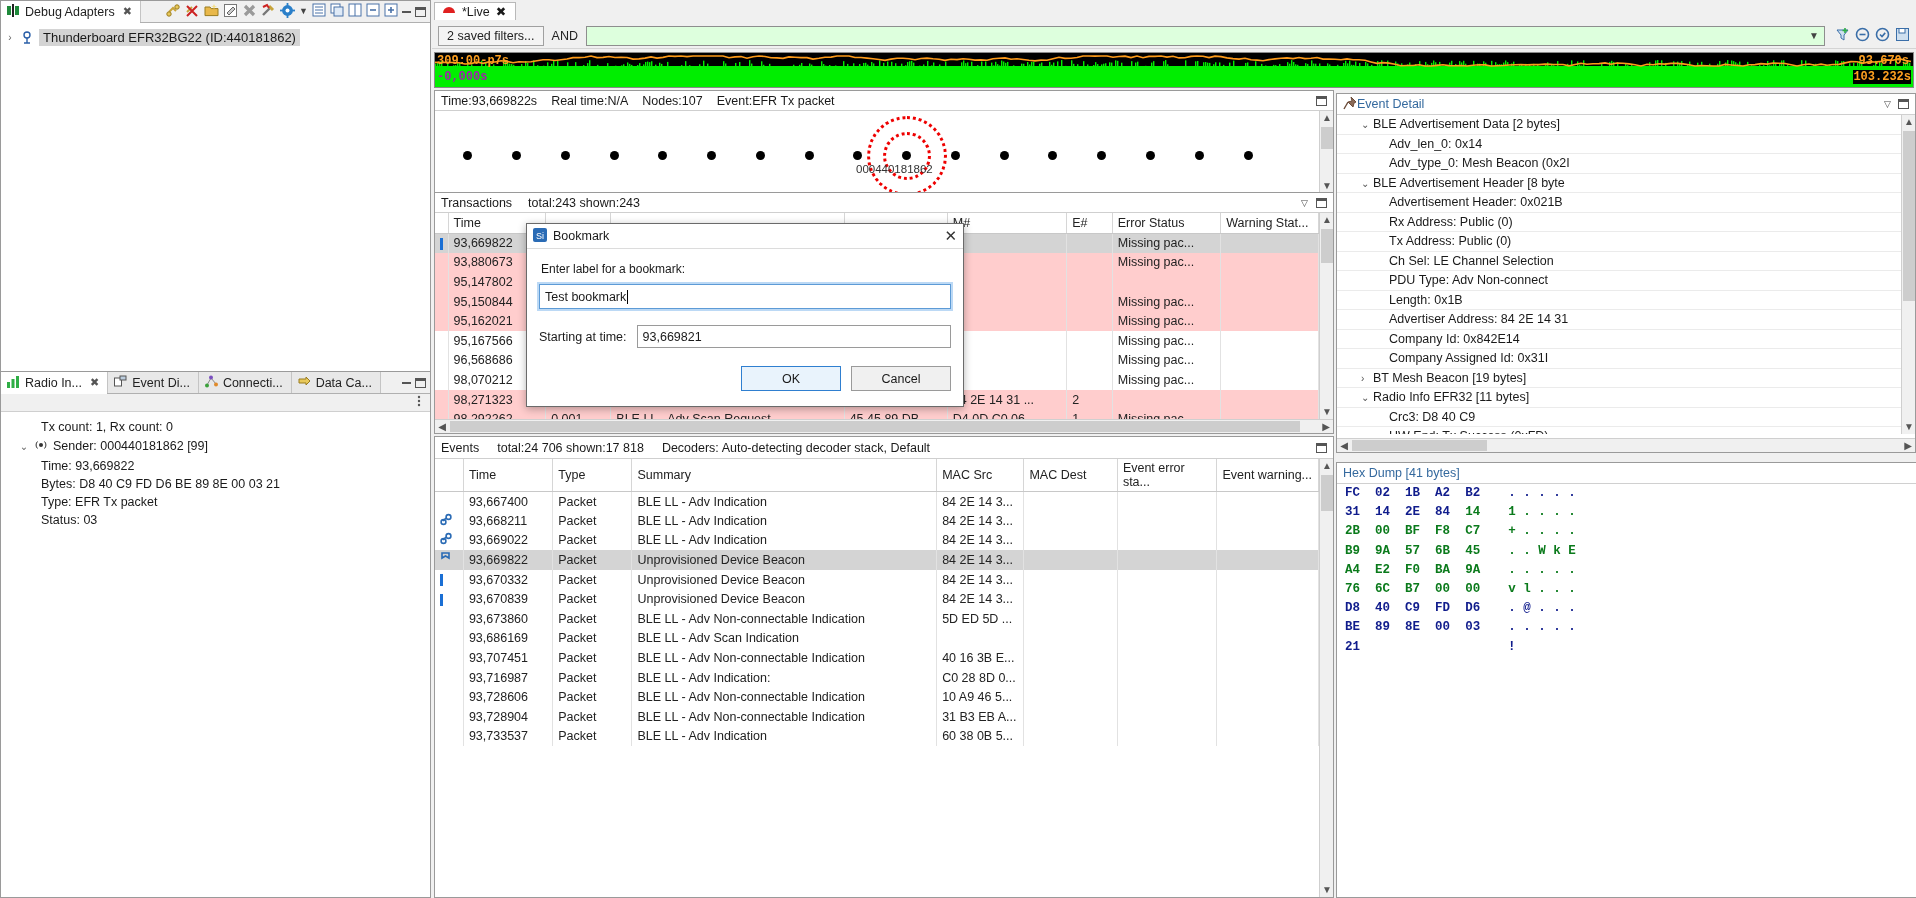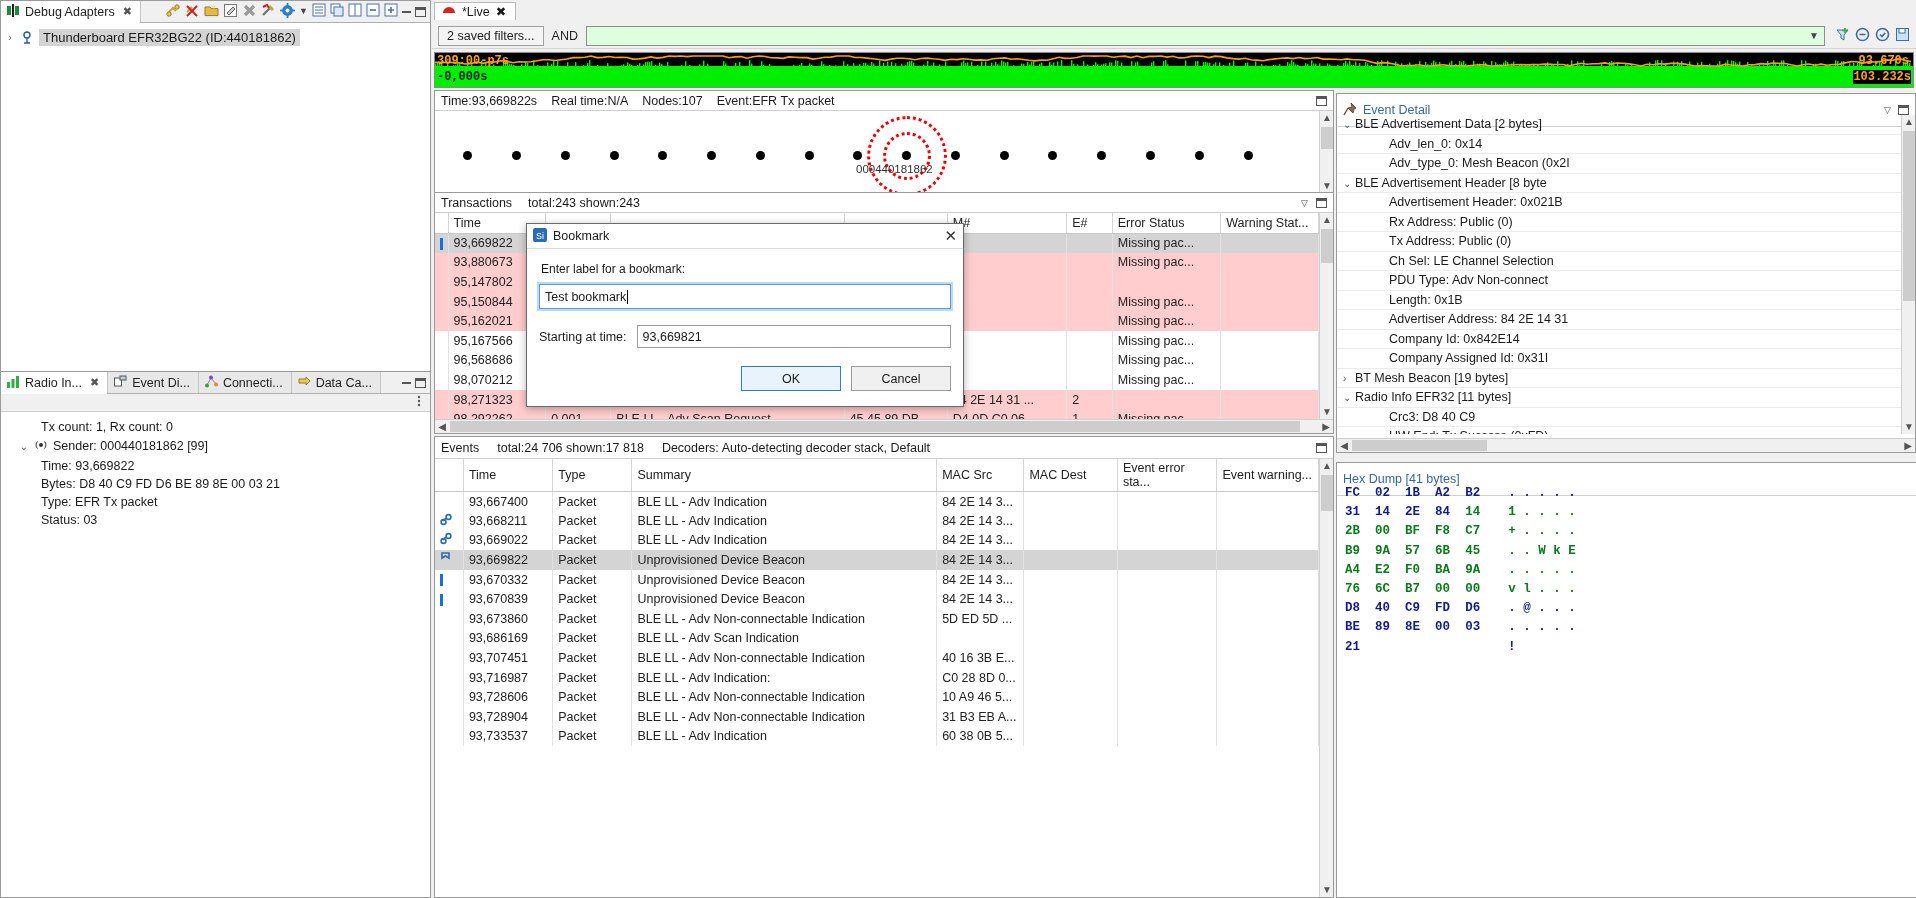--- a/index.html
+++ b/index.html
@@ -73,21 +73,21 @@
   .filter-combo .chev{ position:absolute; right:5px; color:#444; font-size:10px;}
   .filter-icons{ display:flex; align-items:center; gap:5px; padding-left:4px;}
 
   
   .timeline { position:absolute; left:434px; top:52px; width:1480px; height:36px; background:#000;
               border:1px solid #8a8a8a; overflow:hidden;}
   .tl-green { position:absolute; left:0; bottom:0; width:100%; height:21px; background:#00ee00;}
   .tl-label { position:absolute; font-family:"Liberation Mono", monospace; font-size:12px; font-weight:bold;
               white-space:nowrap; }
   .tl-l1 { left:2px; top:1px; color:#ffa020;}
-  .tl-l2 { left:2px; top:17px; color:#0f172a; background:#00ee00; }
+  .tl-l2 { left:2px; top:17px; color:#a21caf; background:#00ee00; }
   .tl-r1 { right:4px; top:1px; color:#ffa020;}
   .tl-r2 { right:2px; top:17px; color:#ffa020; background:#000;}
 
   
   #nodes-panel { position:absolute; left:434px; top:90px; width:900px; height:104px; background:#fff; border:1px solid #9a9a9a;}
   .np-head { height:20px; background:#fff; border-bottom:1px solid #cfcfcf; display:flex; align-items:center;
              padding:0 6px; font-size:12.5px; gap:14px;}
   .np-head .spacer{ margin-left:auto; }
   .np-body { position:relative; height:calc(100% - 20px); background:#fff; }
   .dot { position:absolute; width:9px; height:9px; background:#000; border-radius:50%;}
@@ -117,26 +117,26 @@
 
   
   #events-panel { position:absolute; left:434px; top:436px; width:900px; height:462px; background:#fff; border:1px solid #9a9a9a;}
   .ev-head { height:22px; background:#fff; border-bottom:1px solid #cfcfcf; display:flex; align-items:center;
              padding:0 6px; font-size:12.5px; gap:18px;}
   .ev-head .spacer{margin-left:auto;}
 
   
   #event-detail { position:absolute; left:1336px; top:93px; width:580px; height:360px; background:#fff; border:1px solid #9a9a9a;}
   #hex-dump     { position:absolute; left:1336px; top:462px; width:668px; height:436px; background:#fff; border:1px solid #9a9a9a;}
-  .rp-head { height:21px; background:#fff; display:flex; align-items:center; gap:6px; padding:16px 6px;
+  .rp-head { height:21px; background:#fff; display:flex; align-items:center; padding:4px 6px;
              border-bottom:1px solid #d0d0d0; font-size:12.5px; color:#34699e;}
   .rp-head .spacer{margin-left:auto; display:flex; gap:7px; color:#444;}
   .det-row { height:19.5px; line-height:19.5px; border-bottom:1px solid #ebebeb; font-size:12.5px;
              white-space:nowrap; overflow:hidden; padding-left:6px;}
-  .det-row.l0 { padding-left:6px;}
+  .det-row.l0 { padding-left:24px;}
   .det-row.l1 { padding-left:40px;}
   .twist { display:inline-block; width:12px; color:#555; font-size:10px;}
 
   .hexline { font-family:"Liberation Mono", monospace; font-size:12.5px; font-weight:bold; height:19.2px; line-height:19.2px;
              white-space:pre; padding-left:8px;}
   .hx-blue { color:#101c8c; }
   .hx-green{ color:#0a7a1b; }
 
   
   #bookmark-dialog { position:absolute; left:526px; top:211px; width:438px; height:184px;

